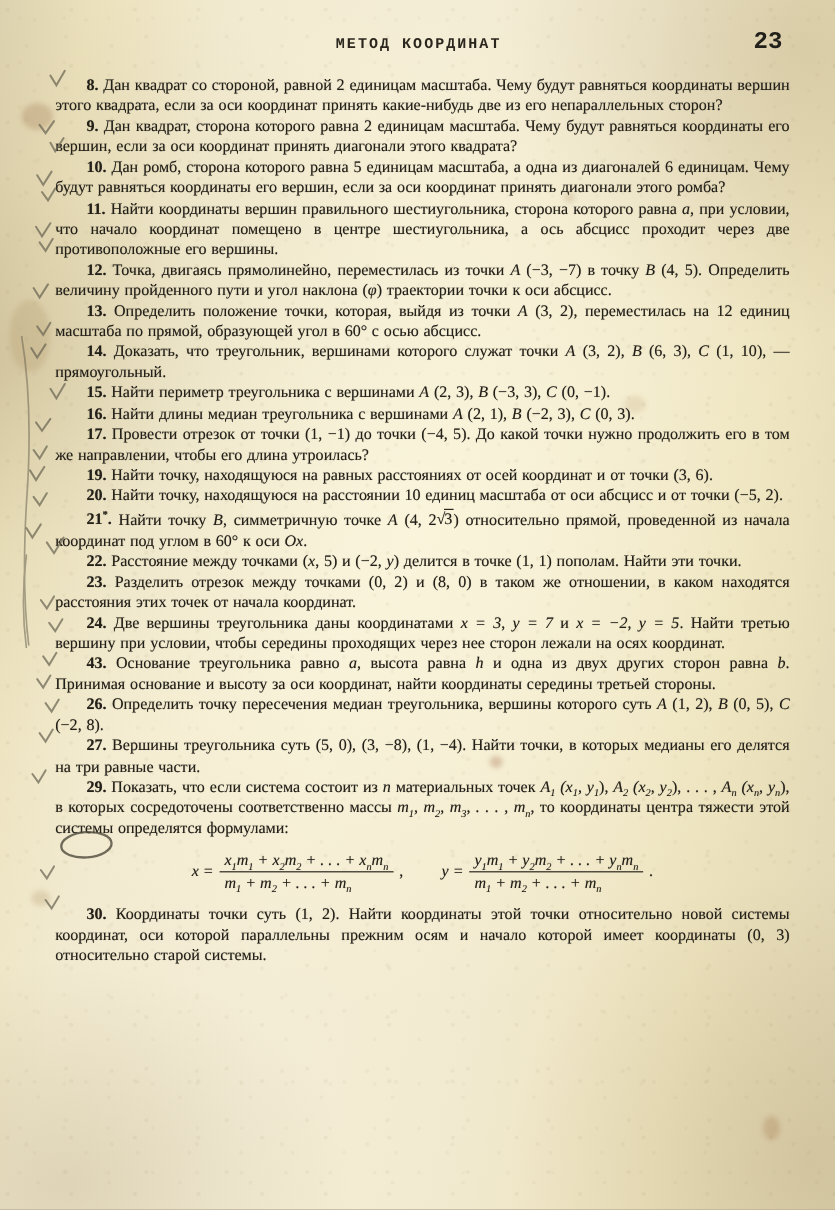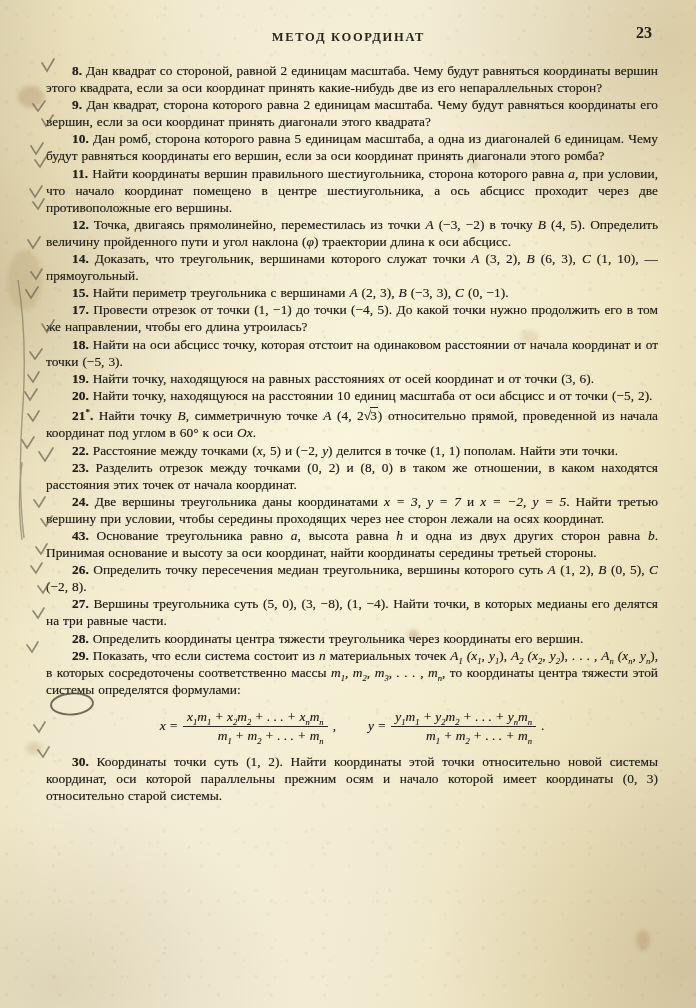--- a/index.html
+++ b/index.html
@@ -51,36 +51,37 @@
   .stain-f { left: 26px;  top: 742px; width: 16px; height: 13px; background: rgba(150,118,72,0.20); }
   .stain-g { left: 470px; top: 160px; width: 9px;  height: 9px;  background: rgba(150,118,72,0.22); }
 
   
   .runhead {
     position: absolute;
     left: 54px;
     right: 44px;
     top: 30px;
     height: 20px;
+    font-family: Liberation Mono, monospace;
   }
   .runhead-title {
     position: absolute;
     left: 50%;
     top: 0;
     transform: translateX(-53%);
     font-size: 12.5px;
     letter-spacing: 1.7px;
     font-weight: 700;
     color: #2a261d;
   }
   .runhead-page {
     position: absolute;
     right: 0;
     top: -6px;
-    font-size: 16px;
+    font-size: 20px;
     font-weight: 700;
     color: #22201a;
   }
 
   
   .column {
     position: absolute;
     left: 46px;
     top: 62px;
     width: 612px;
@@ -120,21 +121,21 @@
     text-shadow: 0 0 0.7px rgba(40,34,24,0.45);
   }
   .frm-item {
     display: inline-block;
     vertical-align: middle;
     margin: 0 3px;
   }
   .frac {
     display: inline-block;
     vertical-align: middle;
-    text-align: right;
+    text-align: left;
     margin: 0 2px;
   }
   .frac .top {
     display: block;
     padding: 0 4px 1px 4px;
     border-bottom: 1.2px solid #2b271e;
     white-space: nowrap;
   }
   .frac .bot {
     display: block;
@@ -168,51 +169,51 @@
   <div class="column">
 
     <p class="ex"><span class="num">8.</span> <span>Дан квадрат со стороной, равной 2 единицам масштаба. Чему будут равняться координаты вершин этого квадрата, если за оси координат принять какие-нибудь две из его непараллельных сторон?</span></p>
 
     <p class="ex"><span class="num">9.</span> <span>Дан квадрат, сторона которого равна 2 единицам масштаба. Чему будут равняться координаты его вершин, если за оси координат принять диагонали этого квадрата?</span></p>
 
     <p class="ex"><span class="num">10.</span> <span>Дан ромб, сторона которого равна 5 единицам масштаба, а одна из диагоналей 6 единицам. Чему будут равняться координаты его вершин, если за оси координат принять диагонали этого ромба?</span></p>
 
     <p class="ex"><span class="num">11.</span> <span>Найти координаты вершин правильного шестиугольника, сторона которого равна </span><i>a</i><span>, при условии, что начало координат помещено в центре шестиугольника, а ось абсцисс проходит через две противоположные его вершины.</span></p>
 
-    <p class="ex"><span class="num">12.</span> <span>Точка, двигаясь прямолинейно, переместилась из точки </span><i>A</i><span> (−3, −2) в точку </span><i>B</i><span> (4, 5). Определить величину пройденного пути и угол наклона (</span><i>φ</i><span>) траектории длина к оси абсцисс.</span></p>
-
+    <p class="ex"><span class="num">12.</span> <span>Точка, двигаясь прямолинейно, переместилась из точки </span><i>A</i><span> (−3, −7) в точку </span><i>B</i><span> (4, 5). Определить величину пройденного пути и угол наклона (</span><i>φ</i><span>) траектории точки к оси абсцисс.</span></p>
+
+    <p class="ex"><span class="num">13.</span> <span>Определить положение точки, которая, выйдя из точки </span><i>A</i><span> (3, 2), переместилась на 12 единиц масштаба по прямой, образующей угол в 60° с осью абсцисс.</span></p>
 
     <p class="ex"><span class="num">14.</span> <span>Доказать, что треугольник, вершинами которого служат точки </span><i>A</i><span> (3, 2), </span><i>B</i><span> (6, 3), </span><i>C</i><span> (1, 10), — прямоугольный.</span></p>
 
     <p class="ex"><span class="num">15.</span> <span>Найти периметр треугольника с вершинами </span><i>A</i><span> (2, 3),   </span><i>B</i><span> (−3, 3),  </span><i>C</i><span> (0, −1).</span></p>
 
+    <p class="ex"><span class="num">16.</span> <span>Найти длины медиан треугольника с вершинами </span><i>A</i><span> (2, 1),  </span><i>B</i><span> (−2, 3),  </span><i>C</i><span> (0, 3).</span></p>
 
     <p class="ex"><span class="num">17.</span> <span>Провести отрезок от точки (1, −1) до точки (−4, 5). До какой точки нужно продолжить его в том же направлении, чтобы его длина утроилась?</span></p>
 
-    <p class="ex"><span class="num">18.</span> <span>Найти на оси абсцисс точку, которая отстоит на одинаковом расстоянии от начала координат и от точки (−5, 3).</span></p>
 
     <p class="ex"><span class="num">19.</span> <span>Найти точку, находящуюся на равных расстояниях от осей координат и от точки (3, 6).</span></p>
 
     <p class="ex"><span class="num">20.</span> <span>Найти точку, находящуюся на расстоянии 10 единиц масштаба от оси абсцисс и от точки (−5, 2).</span></p>
 
     <p class="ex"><span class="num"><span>21</span><sup>*</sup><span>.</span></span><span> Найти точку </span><i>B</i><span>, симметричную точке </span><i>A</i><span> (4, 2</span><span class="rad"><span>√</span><span class="bar">3</span></span><span>) относительно прямой, проведенной из начала координат под углом в 60° к оси </span><i>Ox</i><span>.</span></p>
 
     <p class="ex"><span class="num">22.</span> <span>Расстояние между точками (</span><i>x</i><span>, 5) и (−2, </span><i>y</i><span>) делится в точке (1, 1) пополам. Найти эти точки.</span></p>
 
     <p class="ex"><span class="num">23.</span> <span>Разделить отрезок между точками (0, 2) и (8, 0) в таком же отношении, в каком находятся расстояния этих точек от начала координат.</span></p>
 
     <p class="ex"><span class="num">24.</span> <span>Две вершины треугольника даны координатами </span><i>x = 3</i><span>, </span><i>y = 7</i><span> и </span><i>x = −2</i><span>, </span><i>y = 5</i><span>. Найти третью вершину при условии, чтобы середины проходящих через нее сторон лежали на осях координат.</span></p>
 
     <p class="ex"><span class="num">43.</span> <span>Основание треугольника равно </span><i>a</i><span>, высота равна </span><i>h</i><span> и одна из двух других сторон равна </span><i>b</i><span>. Принимая основание и высоту за оси координат, найти координаты середины третьей стороны.</span></p>
 
     <p class="ex"><span class="num">26.</span><span> Определить точку пересечения медиан треугольника, вершины которого суть </span><i>A</i><span> (1, 2), </span><i>B</i><span> (0, 5), </span><i>C</i><span> (−2, 8).</span></p>
 
     <p class="ex"><span class="num">27.</span> <span>Вершины треугольника суть (5, 0), (3, −8), (1, −4). Найти точки, в которых медианы его делятся на три равные части.</span></p>
 
-    <p class="ex"><span class="num">28.</span> <span>Определить координаты центра тяжести треугольника через координаты его вершин.</span></p>
 
     <p class="ex"><span class="num">29.</span> <span>Показать, что если система состоит из </span><i>n</i><span> материальных точек </span><i><span>A</span><sub>1</sub></i><i><span> (x</span><sub>1</sub><span>, y</span><sub>1</sub></i><span>), </span><i><span>A</span><sub>2</sub></i><i><span> (x</span><sub>2</sub><span>, y</span><sub>2</sub></i><span>), . . . , </span><i><span>A</span><sub>n</sub></i><i><span> (x</span><sub>n</sub><span>, y</span><sub>n</sub></i><span>), в которых сосредоточены соответственно массы </span><i><span>m</span><sub>1</sub><span>, m</span><sub>2</sub><span>, m</span><sub>3</sub><span>, . . . , m</span><sub>n</sub></i><span>, то координаты центра тяжести этой системы определятся формулами:</span></p>
 
     <div class="formula">
       <span class="frm-item"><i>x =</i></span><span class="frac"><span class="top"><i><span>x</span><sub>1</sub><span>m</span><sub>1</sub><span> + x</span><sub>2</sub><span>m</span><sub>2</sub><span> + . . . + x</span><sub>n</sub><span>m</span><sub>n</sub></i></span><span class="bot"><i><span>m</span><sub>1</sub><span> + m</span><sub>2</sub><span> + . . . + m</span><sub>n</sub></i></span></span><span class="frm-item">,</span><span class="gap-lg"></span><span class="frm-item"><i>y =</i></span><span class="frac"><span class="top"><i><span>y</span><sub>1</sub><span>m</span><sub>1</sub><span> + y</span><sub>2</sub><span>m</span><sub>2</sub><span> + . . . + y</span><sub>n</sub><span>m</span><sub>n</sub></i></span><span class="bot"><i><span>m</span><sub>1</sub><span> + m</span><sub>2</sub><span> + . . . + m</span><sub>n</sub></i></span></span><span class="frm-item">.</span>
     </div>
 
     <p class="ex"><span class="num">30.</span> <span>Координаты точки суть (1, 2). Найти координаты этой точки относительно новой системы координат, оси которой параллельны прежним осям и начало которой имеет координаты (0, 3) относительно старой системы.</span></p>
 
   </div>

